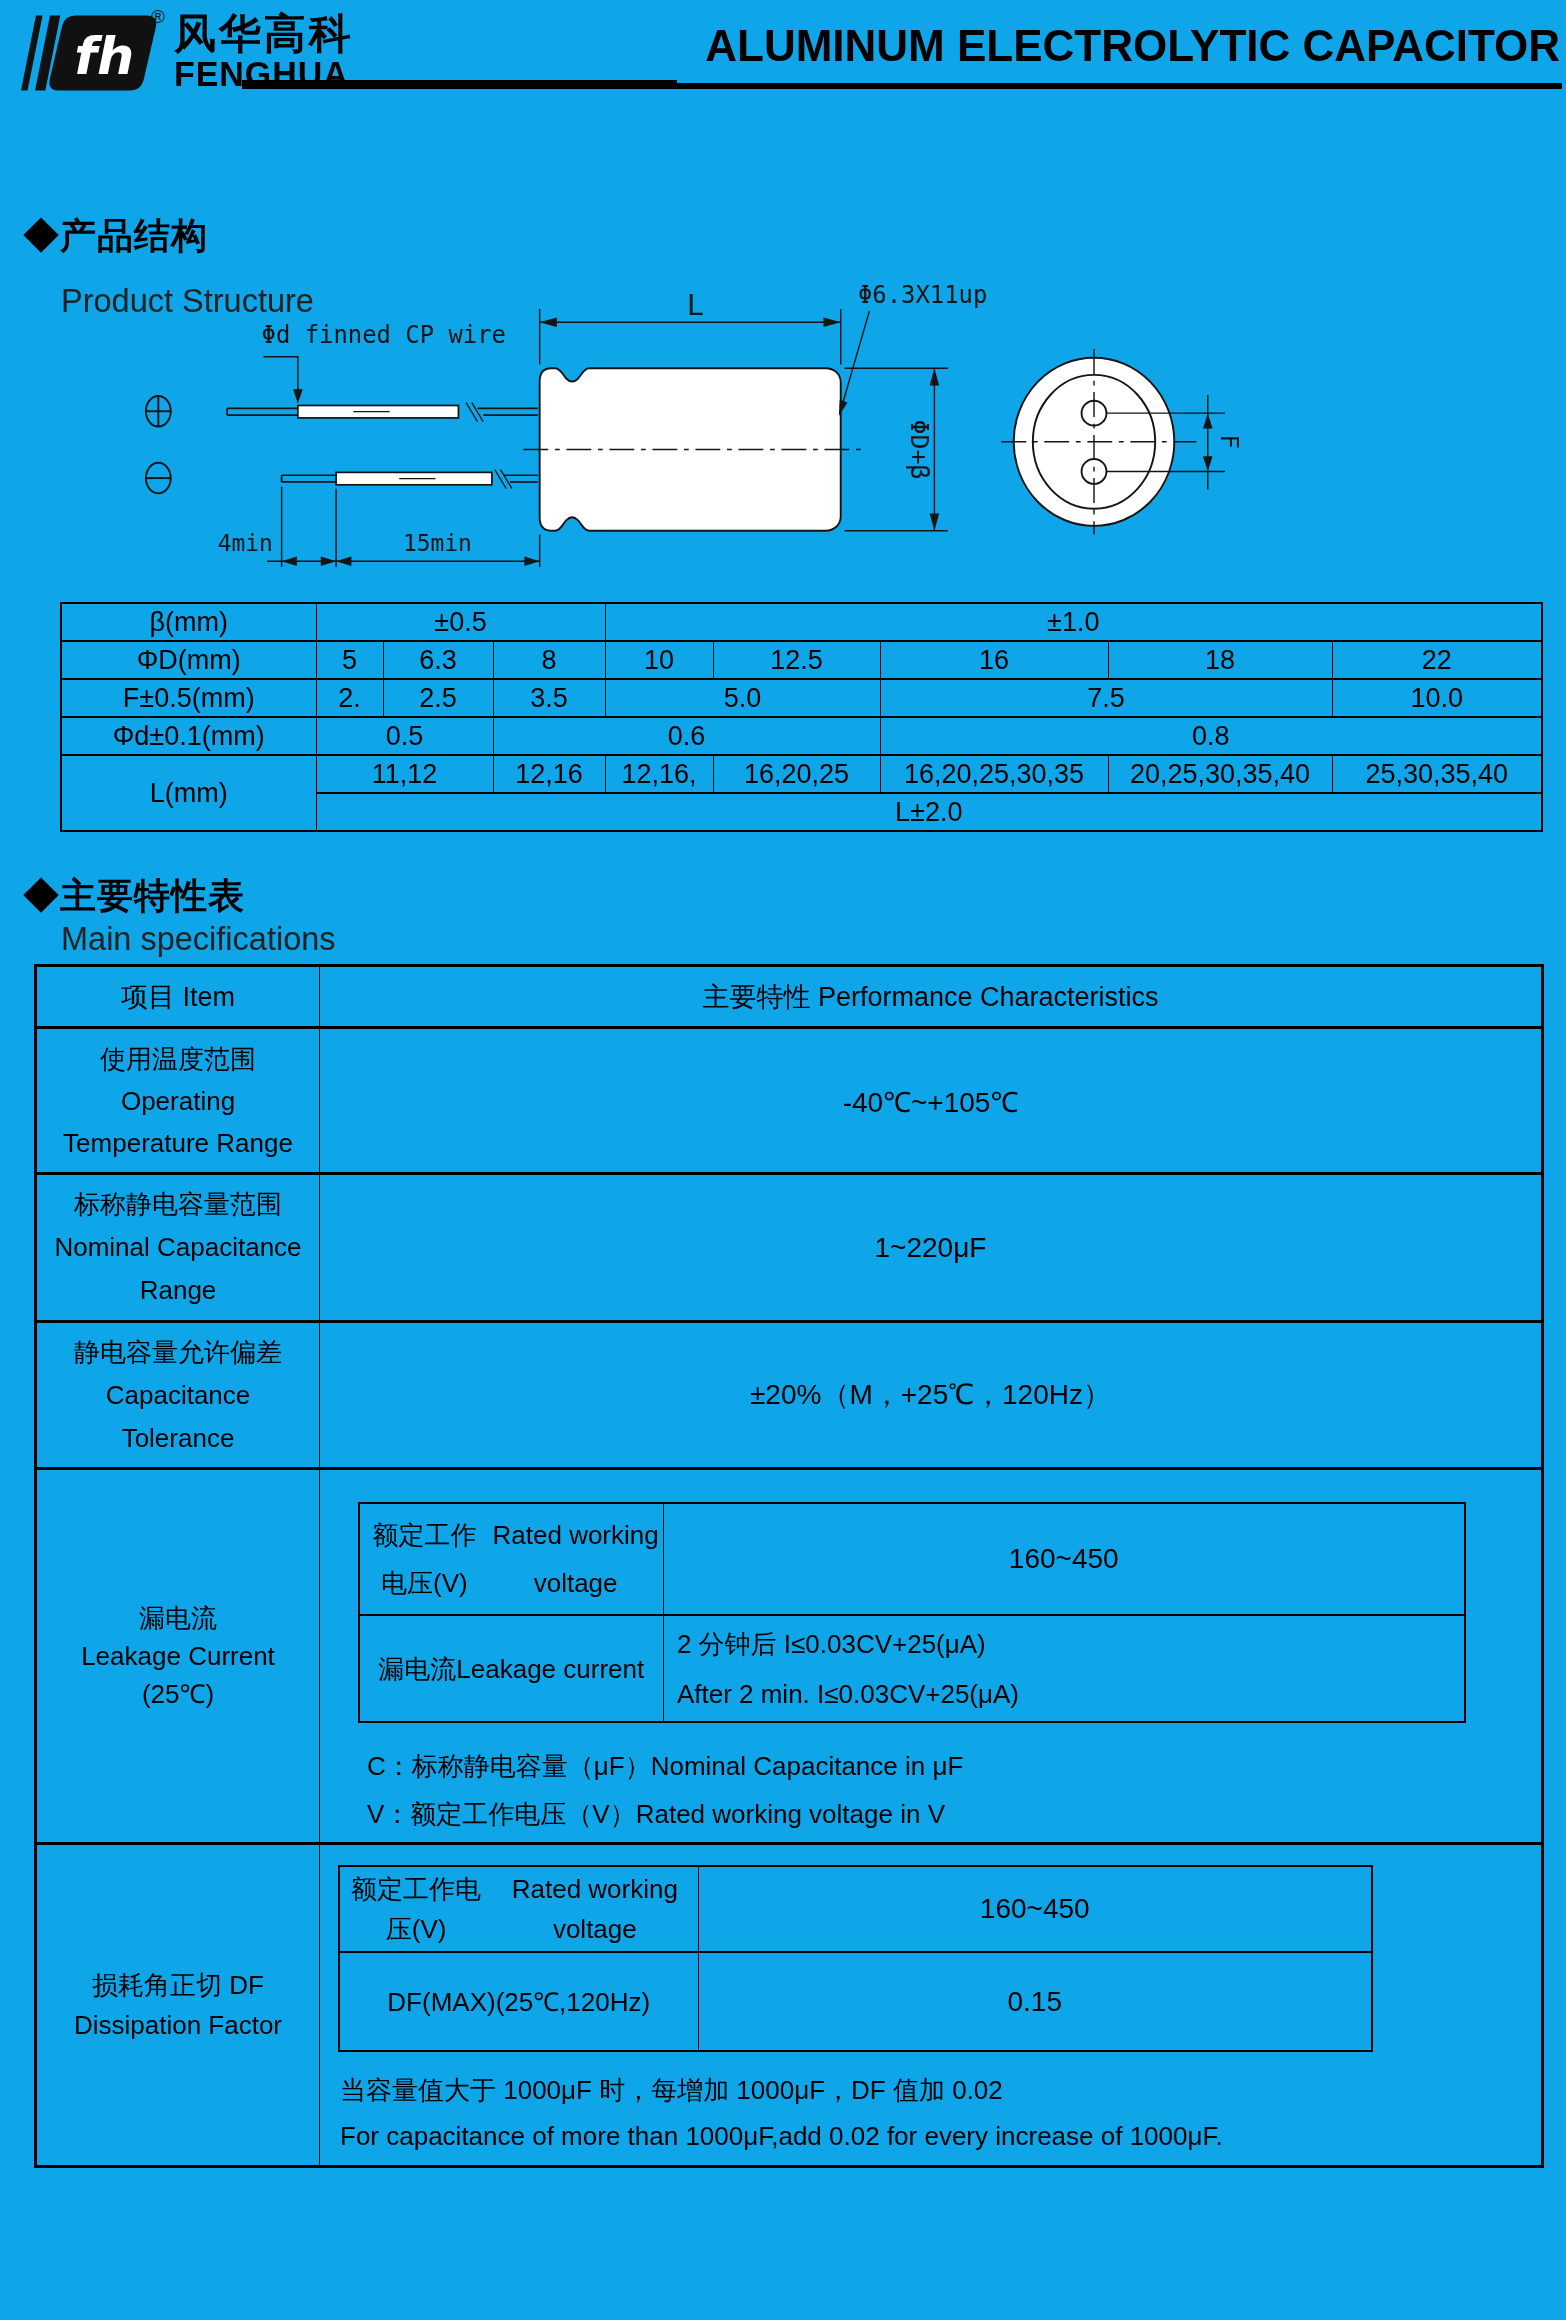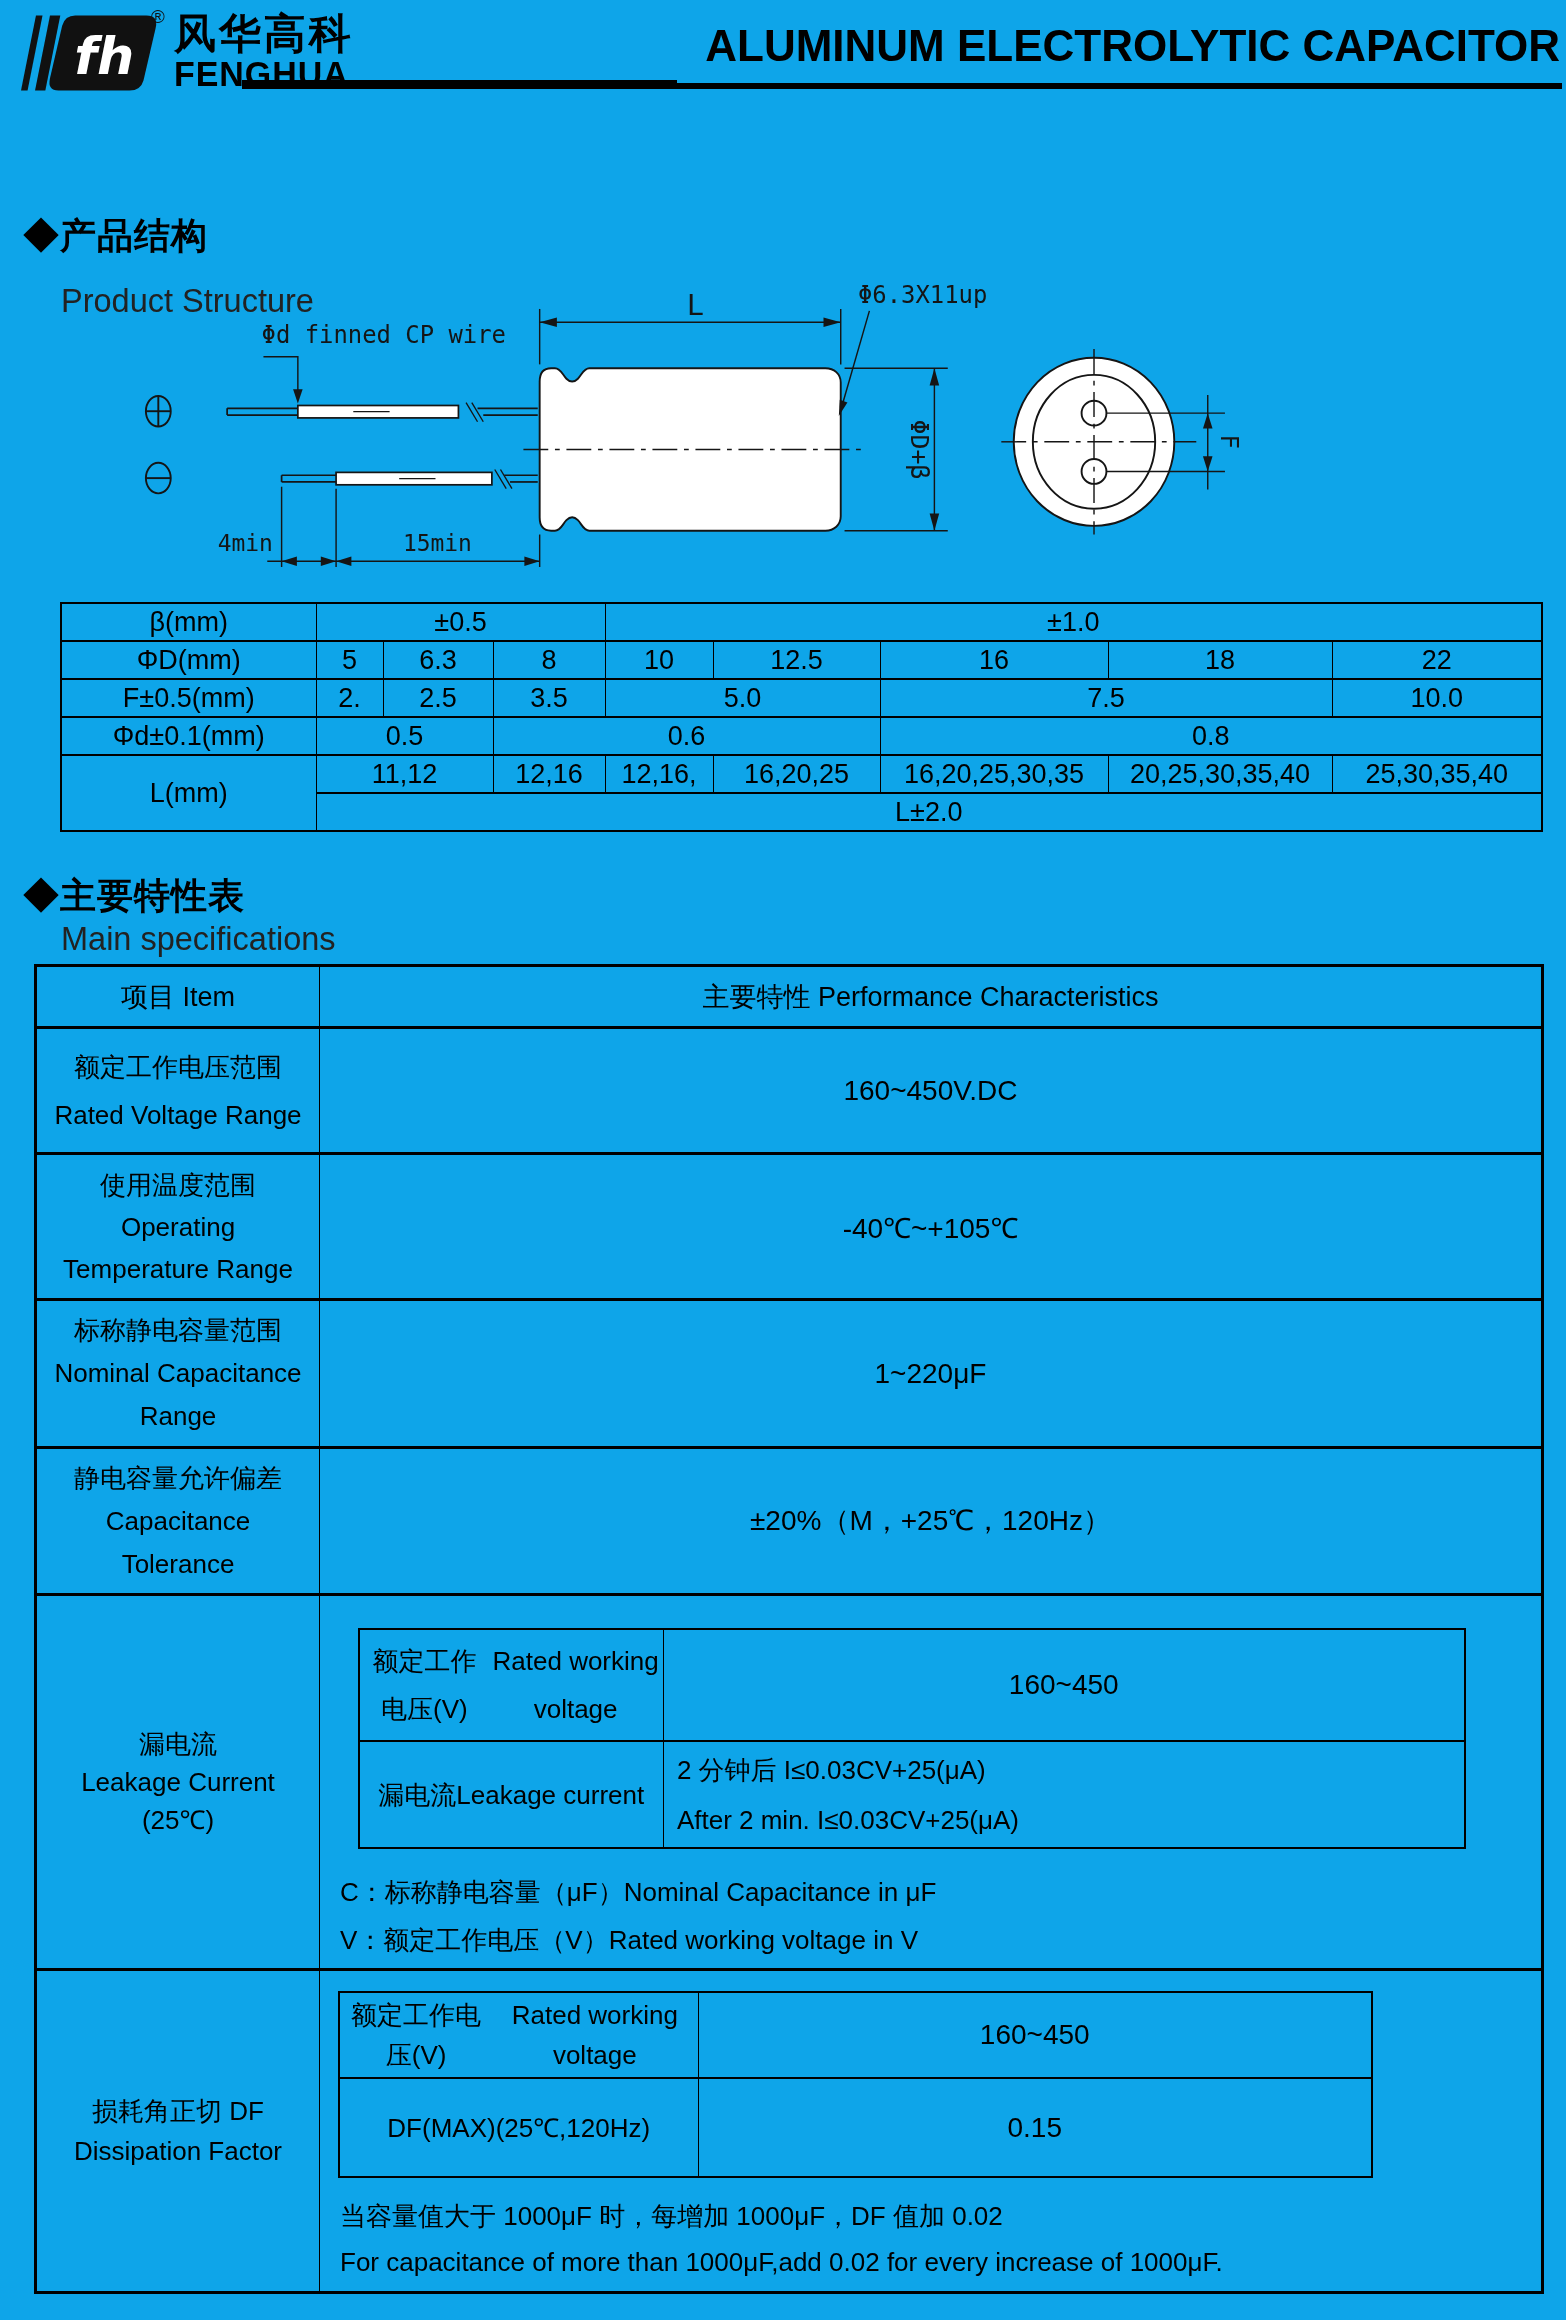--- a/index.html
+++ b/index.html
@@ -238,29 +238,20 @@
     <colgroup>
         <col style="width:284px">
         <col style="width:1223px">
       </colgroup>
     <tbody>
       <tr style="height:62px">
         <td class="vcenter" style="font-size:27px">项目 Item</td>
         <td class="vcenter" style="font-size:27px">主要特性 Performance Characteristics</td>
       </tr>
 
-      <tr style="height:126px">
-        <td>
-            <div class="lblstack" style="line-height:48px">
-          <div>额定工作电压范围</div>
-          <div>Rated Voltage Range</div>
-        </div>
-          </td>
-        <td class="vcenter">160~450V.DC</td>
-      </tr>
 
       <tr style="height:146px">
         <td>
             <div class="lblstack" style="line-height:42px">
           <div>使用温度范围</div>
           <div>Operating</div>
           <div>Temperature Range</div>
         </div>
           </td>
         <td class="vcenter">-40℃~+105℃</td>
@@ -319,21 +310,21 @@
                   <div>Leakage current</div>
                 </div>
                   </td>
                 <td style="text-align:left;padding-left:13.4px;font-size:26px;line-height:50px">
                   <div>2 分钟后 I≤0.03CV+25(μA)</div>
                   <div>After 2 min. I≤0.03CV+25(μA)</div>
                 </td>
               </tr>
             </tbody>
           </table>
-          <div style="margin:19px 0 0 20px;line-height:48px">
+          <div style="margin:19px 0 0 47px;line-height:48px">
             <div class="note-line">C：标称静电容量（μF）Nominal Capacitance in μF</div>
             <div class="note-line">V：额定工作电压（V）Rated working voltage in V</div>
           </div>
         </td>
       </tr>
 
       <tr style="height:323px">
         <td>
             <div class="lblstack" style="line-height:40px">
           <div>损耗角正切 DF</div>

